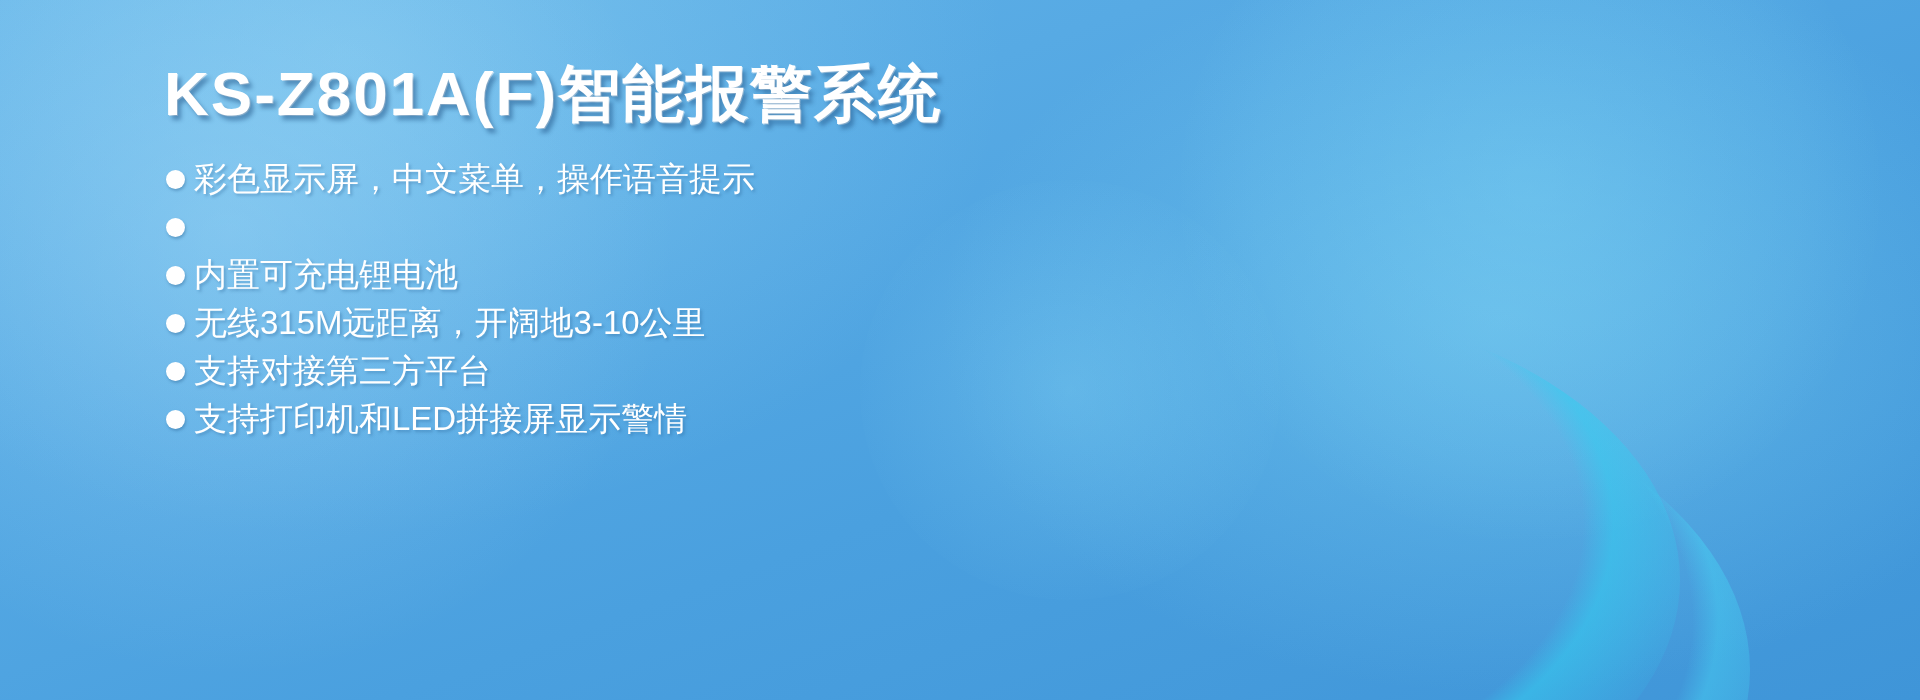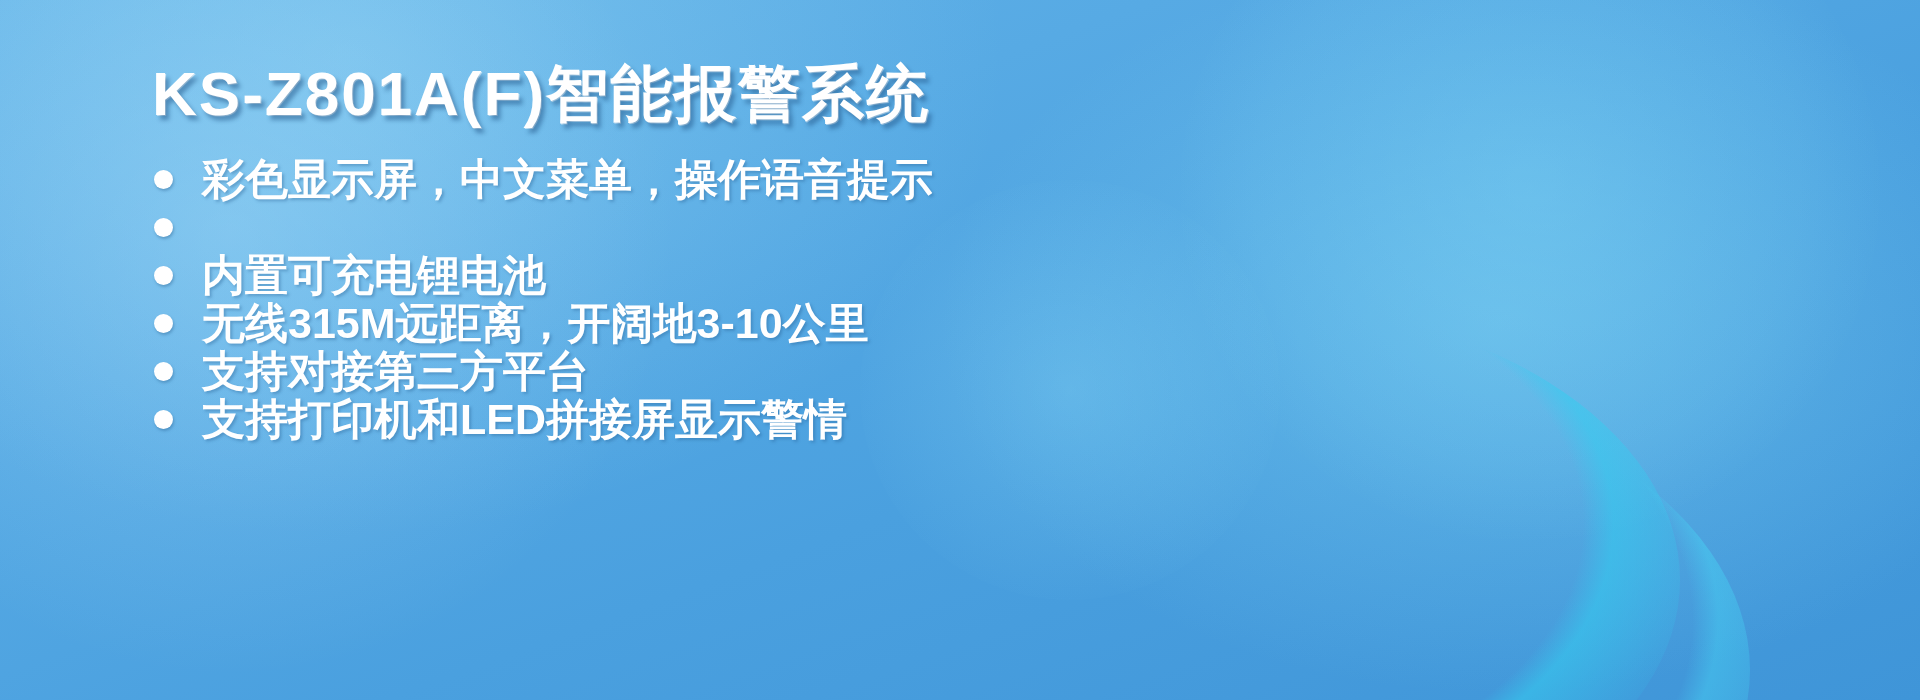--- a/index.html
+++ b/index.html
@@ -32,34 +32,33 @@
   .swoosh.s4{
     left:860px;top:180px;width:420px;height:420px;
     background:radial-gradient(ellipse at 50% 50%, rgba(150,228,250,0.26) 0%, rgba(150,228,250,0.06) 58%, rgba(150,228,250,0) 75%);
   }
   .glow-left{
     position:absolute;left:-220px;top:-220px;width:900px;height:900px;border-radius:50%;
     background:radial-gradient(circle at 50% 50%, rgba(175,225,250,0.35) 0%, rgba(175,225,250,0.10) 48%, rgba(175,225,250,0) 70%);
   }
 
   
-  .content{position:absolute;left:4px;top:0;width:960px;height:672px;}
+  .content{position:absolute;left:16px;top:0;width:960px;height:672px;}
   .title{
     position:absolute;left:148px;top:52px;
     font-size:62px;font-weight:700;letter-spacing:2px;color:#ffffff;
     text-shadow:4px 5px 4px rgba(30,80,130,0.48), 1px 1px 0 rgba(255,255,255,0.6);
     white-space:nowrap;
   }
   .feature-list{position:absolute;left:150px;top:155px;margin:0;padding:0;list-style:none;}
   .feature-item{
     display:flex;align-items:flex-start;
     height:48px;line-height:48px;
-    color:#ffffff;font-size:43px;font-weight:700;white-space:nowrap;
+    color:#ffffff;font-size:33px;font-weight:400;white-space:nowrap;
     text-shadow:2px 2px 3px rgba(35,90,140,0.35);
-    gap:20px;
   }
   .bullet{
     display:inline-block;width:19px;height:19px;border-radius:50%;
     background:#ffffff;margin-top:15px;margin-right:9px;flex:0 0 auto;
     box-shadow:1px 2px 3px rgba(30,80,130,0.35);
   }
   .feature-text{display:inline-block;}
 
   
   .device{position:absolute;left:960px;top:0;width:960px;height:700px;}

